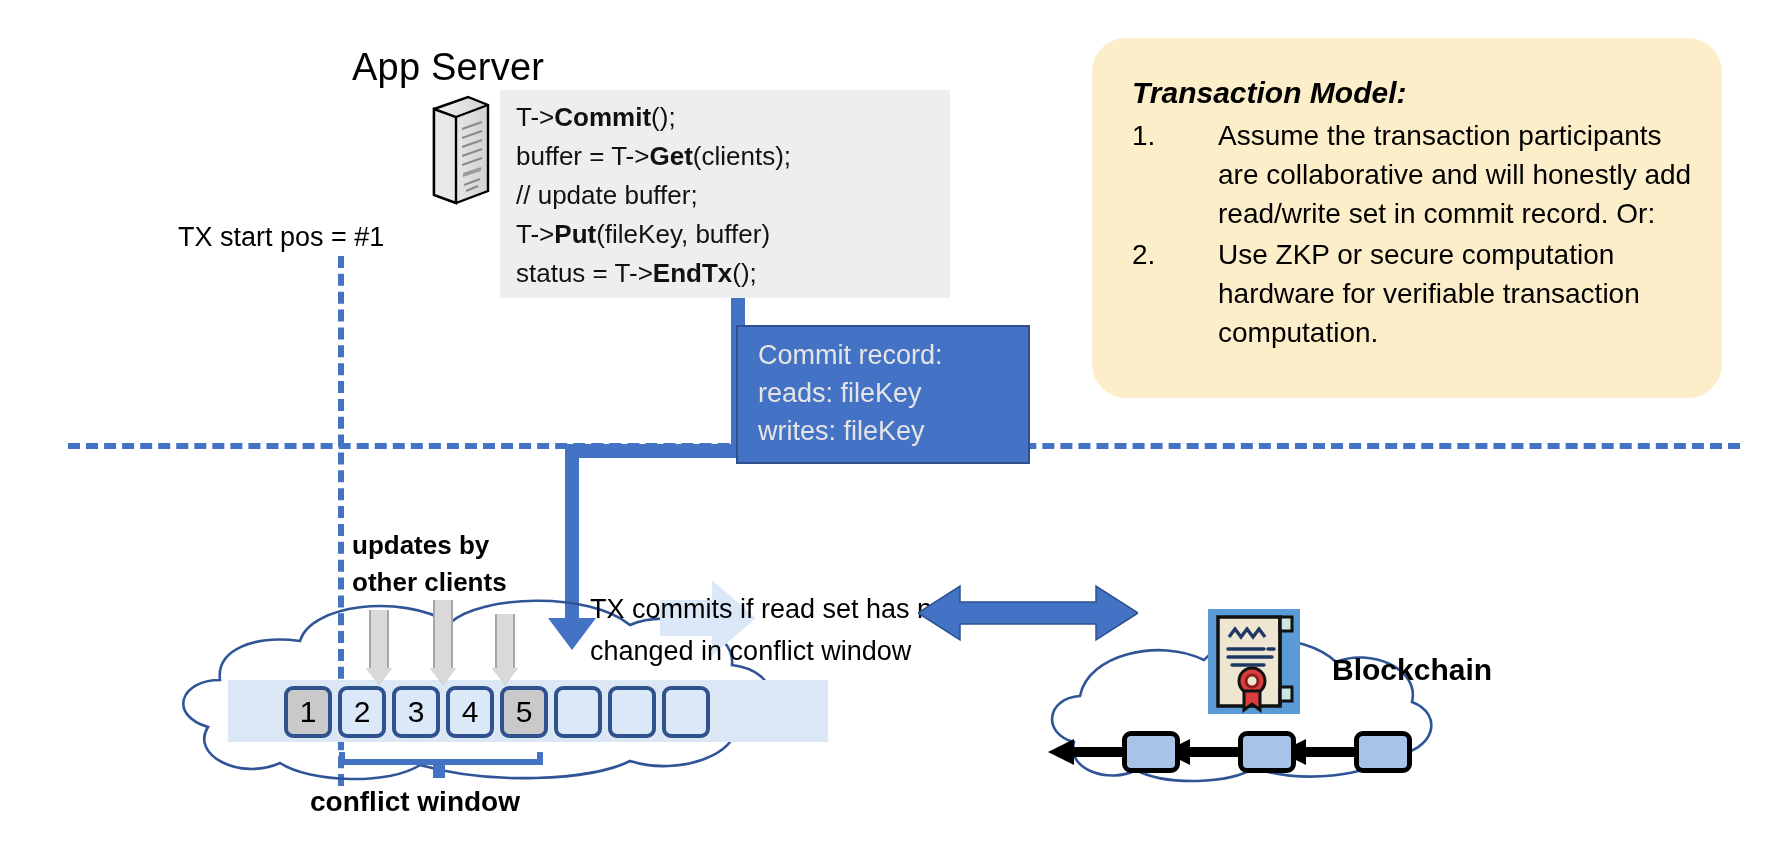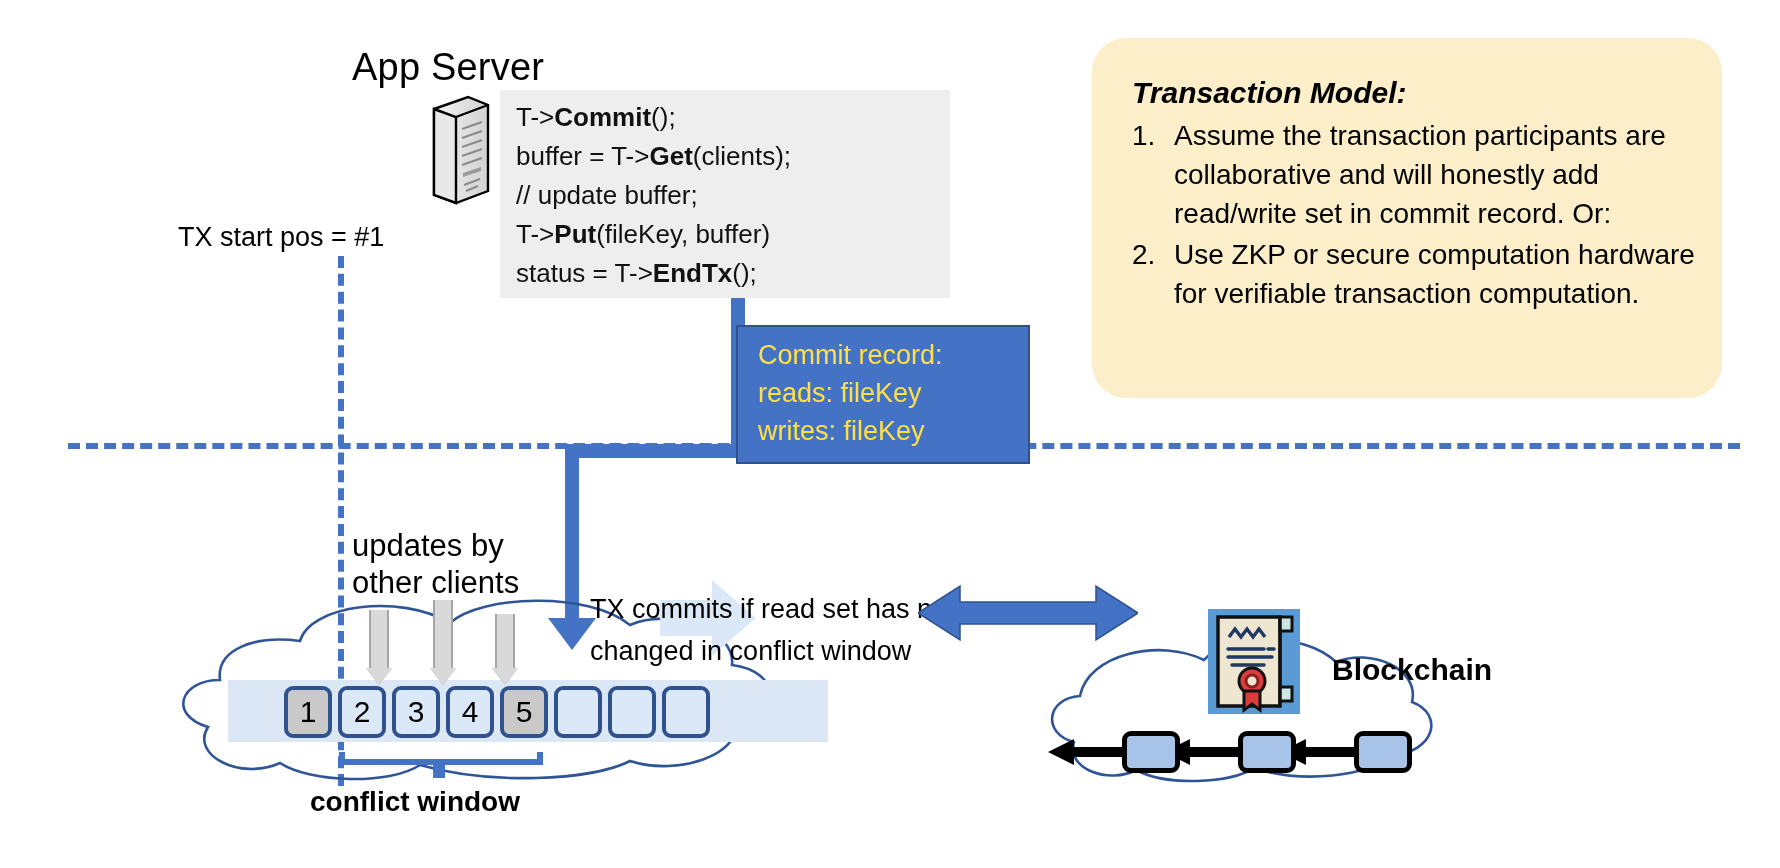--- a/index.html
+++ b/index.html
@@ -24,32 +24,32 @@
   
   #tx-start-line{left:338px;top:256px;width:0;height:530px;
       border-left:6px dashed #4472c4;}
 
   
   #divider{left:68px;top:443px;width:1672px;height:0;border-top:6px dashed #4472c4;}
 
   
   #commit-record{left:736px;top:325px;width:290px;height:135px;
       background:#4472c4;border:2px solid #2f528f;}
-  #commit-record .cr-text{padding:9px 0 0 20px;color:#fde047;font-size:27px;line-height:38px;}
+  #commit-record .cr-text{padding:9px 0 0 20px;color:#e5e5e5;font-size:27px;line-height:38px;}
 
   
   #elbow-vert-top{left:731px;top:298px;width:14px;height:160px;background:#4472c4;}
   #elbow-horiz{left:565px;top:444px;width:180px;height:14px;background:#4472c4;}
   #elbow-vert-down{left:565px;top:444px;width:14px;height:190px;background:#4472c4;}
   #elbow-arrowhead{left:548px;top:618px;width:0;height:0;
       border-left:24px solid transparent;border-right:24px solid transparent;
       border-top:32px solid #4472c4;}
 
   
-  #updates-label{left:352px;top:527px;font-size:31px;line-height:37px;}
+  #updates-label{left:352px;top:527px;font-size:26px;line-height:37px;font-weight:bold;}
 
   
   #tx-commits-label{left:590px;top:588px;font-size:27px;line-height:42px;}
 
   
   #left-cloud{left:160px;top:585px;width:660px;height:200px;}
 
   
   #log-strip{left:228px;top:680px;width:600px;height:62px;background:#dce7f5;}
 
@@ -105,21 +105,21 @@
   #ca2{left:1164px;top:737px;width:76px;}
   #ca3{left:1280px;top:737px;width:76px;}
 
   
   #note{left:1092px;top:38px;width:630px;height:360px;background:#fdeeca;
       border-radius:34px;}
   #note-title{left:1132px;top:76px;font-size:30px;font-style:italic;font-weight:bold;}
   #note-list{left:1132px;top:116px;width:570px;font-size:28px;line-height:39px;}
   .note-item{display:flex;margin-bottom:2px;}
   .note-num{width:42px;flex:0 0 42px;}
-  .note-body{flex:1;}
+  .note-body{flex:1;margin-left:44px;}
 </style>
 </head>
 <body>
 
 <div class="abs" id="app-server-title">App Server</div>
 
 <div class="abs" id="server-icon">
   <svg width="62" height="110" viewBox="0 0 62 110">
     <defs>
       <linearGradient id="gtower" x1="0" y1="0" x2="1" y2="0">

